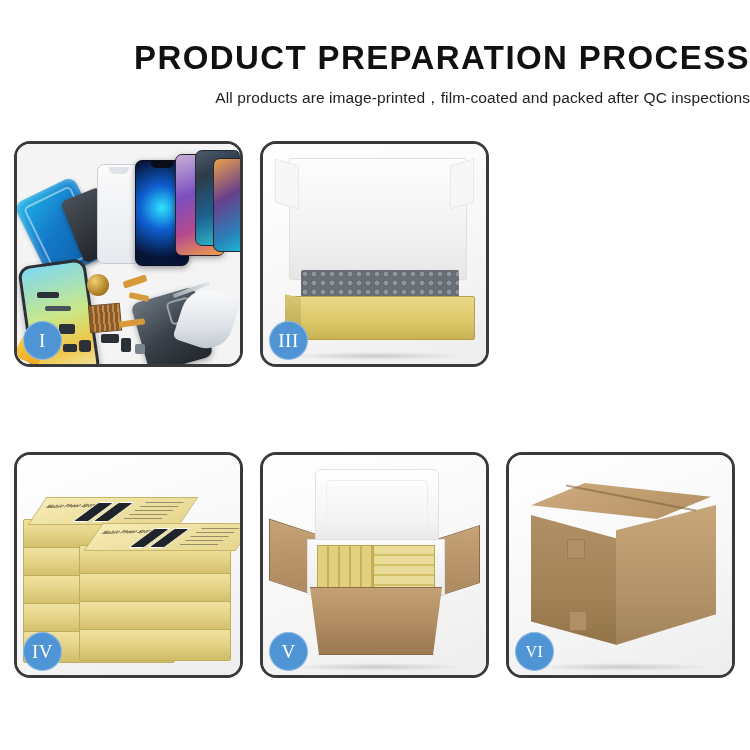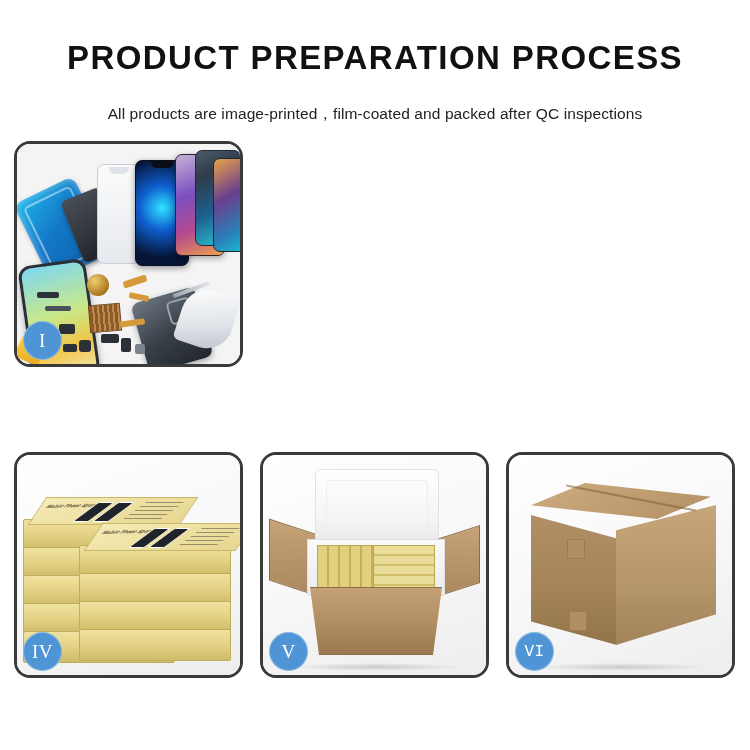--- a/index.html
+++ b/index.html
@@ -13,34 +13,34 @@
     font-family: "Liberation Sans", sans-serif;
     overflow: hidden;
     position: relative;
   }
 
   
   .header {
     position: absolute;
     top: 0; left: 0;
     width: 750px;
-    text-align: center;
+    text-align: right;
   }
   .page-title {
     margin: 0;
     padding-top: 41px;
     font-size: 33px;
     font-weight: bold;
     letter-spacing: 1.4px;
     color: #111111;
     font-family: "Liberation Sans", sans-serif;
     line-height: 1.05;
   }
   .page-subtitle {
-    margin: 16px;
+    margin: 0;
     padding-top: 12px;
     font-size: 15.5px;
     color: #222222;
     letter-spacing: 0.1px;
     font-family: "Liberation Sans", sans-serif;
   }
   .grid-row {
     display: grid;
     grid-template-columns: repeat(3, 229px);
     column-gap: 17px;
@@ -83,21 +83,21 @@
     color: #ffffff;
     font-family: "Liberation Serif", serif;
     font-size: 19px;
     letter-spacing: 0.5px;
     display: flex;
     align-items: center;
     justify-content: center;
     z-index: 6;
     box-shadow: 0 0 0 1px rgba(255,255,255,0.35) inset;
   }
-  .badge.wide { font-size: 16px; font-family: Liberation Mono, monospace; }
+  .badge.wide { font-size: 16px; }
 
   
   .p1-bg { position:absolute; inset:0; background:#f4f4f4; }
   .scr-blue {
     position:absolute; left:12px; top:42px; width:66px; height:86px;
     background: linear-gradient(150deg,#1fb6e8 0%, #1478c8 45%, #0d5fa8 100%);
     border-radius: 9px; transform: rotate(-26deg);
     box-shadow: inset 0 0 8px rgba(255,255,255,0.45), 0 2px 4px rgba(0,0,0,0.25);
   }
   .scr-blue:after {
@@ -416,20 +416,32 @@
         <div class="part q7"></div>
         <div class="part q8"></div>
         <div class="part q9"></div>
         <div class="yellow-card"></div>
         <div class="tweezer"></div>
       </div>
       <div class="badge">I</div>
     </div>
 
 
+    <div class="card">
+      <div class="card-inner">
+        <div class="box3-lid"></div>
+        <div class="box3-lid-wing-l"></div>
+        <div class="box3-lid-wing-r"></div>
+        <div class="box3-foam"></div>
+        <div class="box3-base"></div>
+        <div class="box3-base-side"></div>
+        <div class="shadow-soft"></div>
+      </div>
+      <div class="badge">III</div>
+    </div>
 
   </div>
 
   <div class="grid-row">
 
     <div class="card">
       <div class="card-inner">
         <div class="stack">
 
           <div class="sbox" style="left:0px;  top:46px;"></div>

